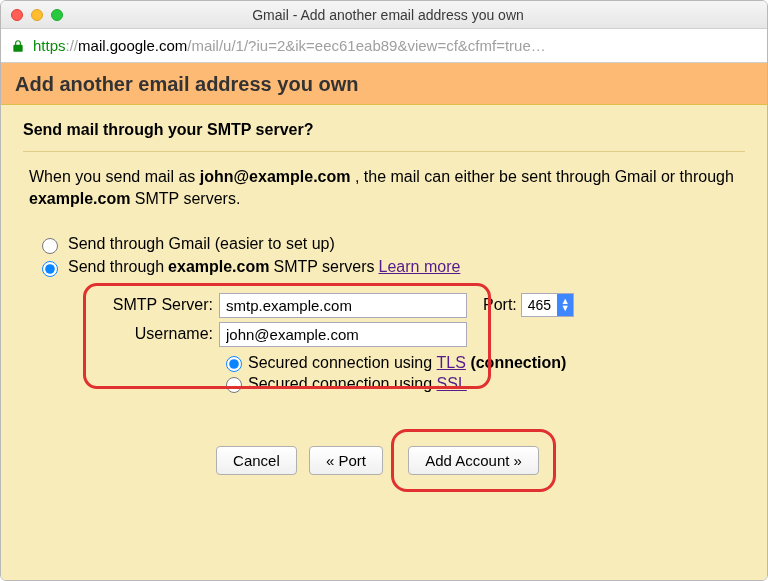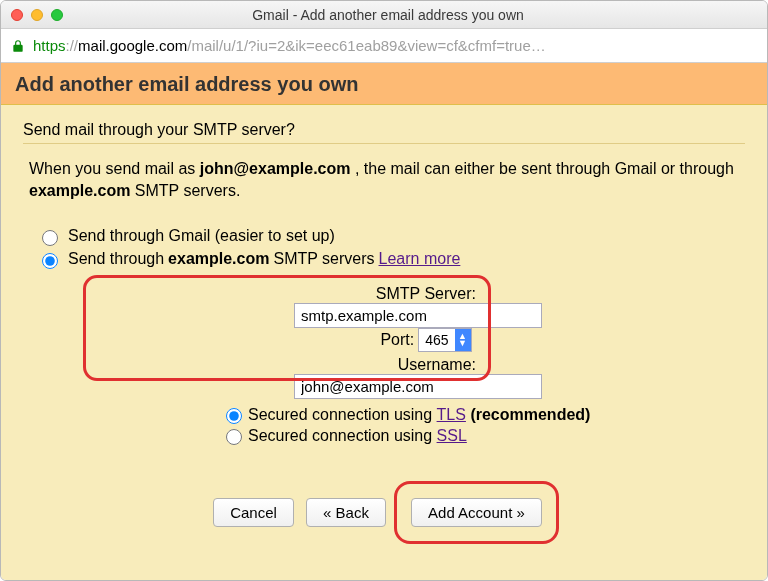--- a/index.html
+++ b/index.html
@@ -73,23 +73,23 @@
     margin: 0;
     font-size: 20px;
     color: #333;
   }
   .content {
     background: #f8ecbb;
     padding: 16px 22px 28px 22px;
     height: calc(100% - 28px - 34px - 42px);
   }
   .subhead {
-    font-weight: normal;
+    font-weight: bold;
     font-size: 16px;
-    margin-bottom: 4px;
+    margin-bottom: 12px;
   }
   .divider {
     height: 1px;
     background: #e0cc86;
     margin-bottom: 14px;
   }
   .infotext {
     font-size: 16px;
     line-height: 1.4;
     margin-bottom: 24px;
@@ -126,21 +126,20 @@
     left: -8px;
     top: -10px;
     width: 408px;
     height: 106px;
   }
   .field-row {
     display: flex;
     align-items: center;
     margin: 4px 0;
     font-size: 16px;
-    flex-direction: column;
   }
   .field-label {
     width: 128px;
     text-align: right;
     padding-right: 6px;
   }
   .field-row input[type=text], .field-row input[type=password] {
     font-size: 15px;
     padding: 3px 6px;
     border: 1px solid #aab;
@@ -274,32 +273,32 @@
         <div class="field-label">Username:</div>
         <input type="text" class="user-input" value="john@example.com" style="">
       </div>
 
 
       <div class="security-group">
         <label class="security-row">
           <input type="radio" name="sec" checked="" style="">
           <span>Secured connection using </span>&nbsp;
           <a href="#" class="link">TLS</a>&nbsp;
-          <span class="bold"> (recommended)</span>
+          <span class="bold"> (connection)</span>
         </label>
         <label class="security-row">
           <input type="radio" name="sec" style="">
           <span>Secured connection using </span>&nbsp;
           <a href="#" class="link">SSL</a>
         </label>
       </div>
     </div>
 
     <div class="buttons">
       <button class="btn">Cancel</button>
-      <button class="btn">« Back</button>
+      <button class="btn">« Port</button>
       <span class="btn-highlight">
         <button class="btn">Add Account »</button>
       </span>
     </div>
 
   </div>
 </div>
 
 </body></html>

